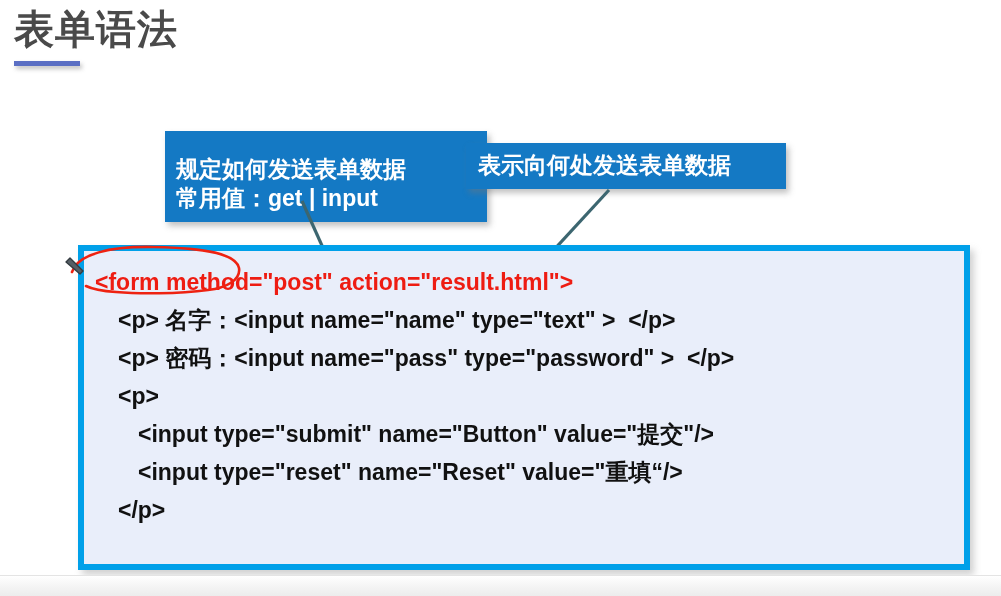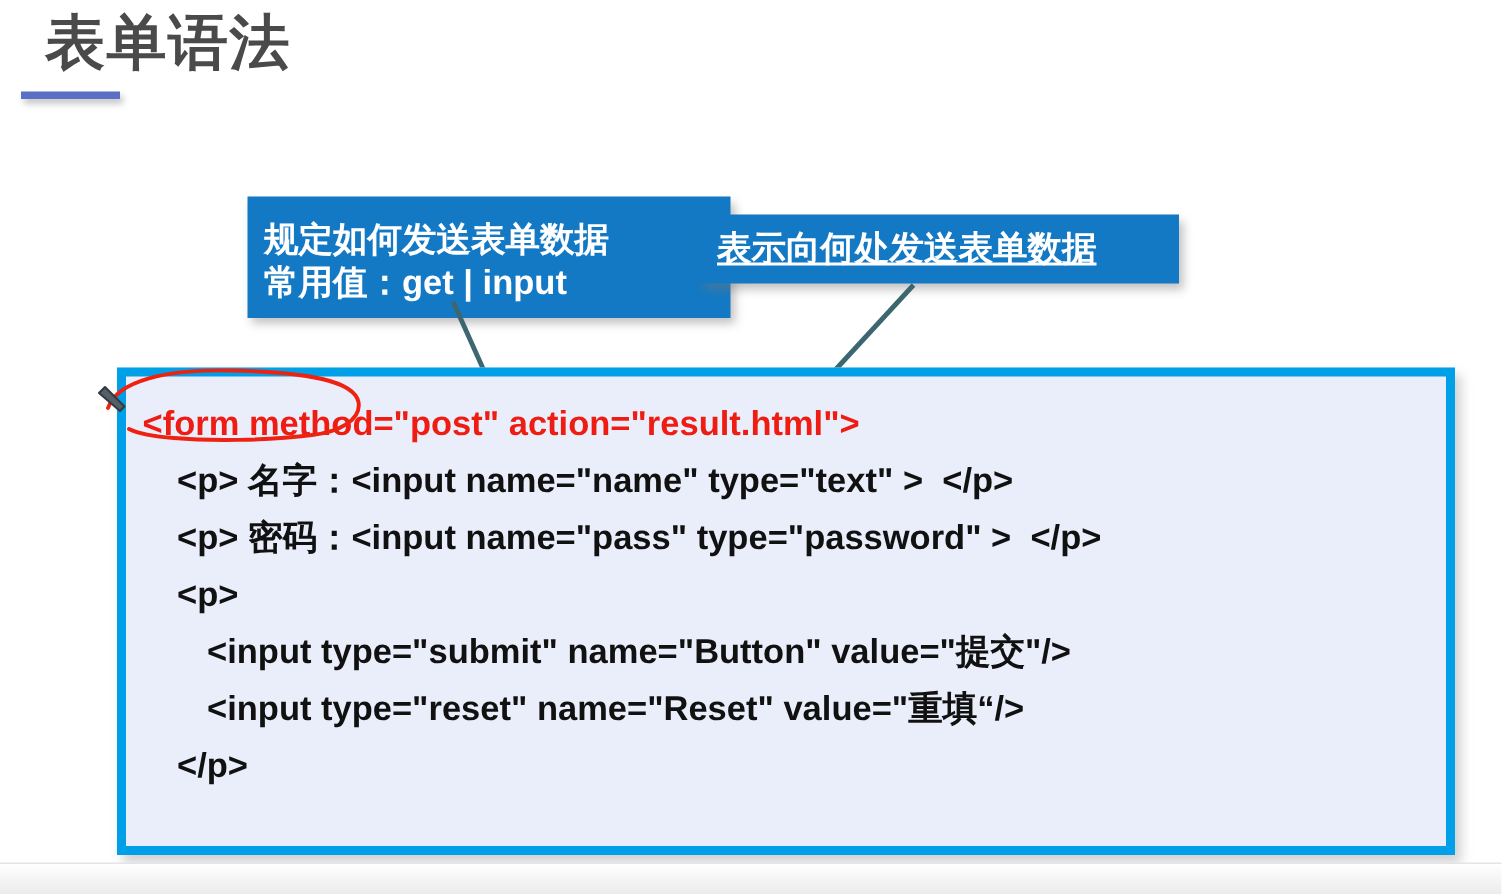--- a/index.html
+++ b/index.html
@@ -18,21 +18,21 @@
 
   .slide {
     position: absolute;
     inset: 0;
     background: #ffffff;
   }
 
   
   .title-block {
     position: absolute;
-    left: 30px;
+    left: 14px;
     top: 6px;
   }
   .page-title {
     font-size: 40px;
     font-weight: bold;
     color: #4a4a4a;
     letter-spacing: 1px;
     line-height: 1.15;
     margin: 0;
     white-space: nowrap;
@@ -57,30 +57,29 @@
     box-sizing: border-box;
   }
   .callout-line {
     white-space: nowrap;
     line-height: 1.28;
   }
   #callout-method {
     left: 165px;
     top: 131px;
     width: 322px;
-    padding: 14px 9px 8px 11px;
+    padding: 24px 9px 8px 11px;
     font-size: 23px;
   }
   #callout-action {
     left: 466px;
     top: 143px;
     width: 320px;
     padding: 8px 9px 9px 12px;
     font-size: 23px;
-    text-decoration: underline;
   }
 
   
   .connectors {
     position: absolute;
     left: 0;
     top: 0;
     width: 1001px;
     height: 596px;
     pointer-events: none;

